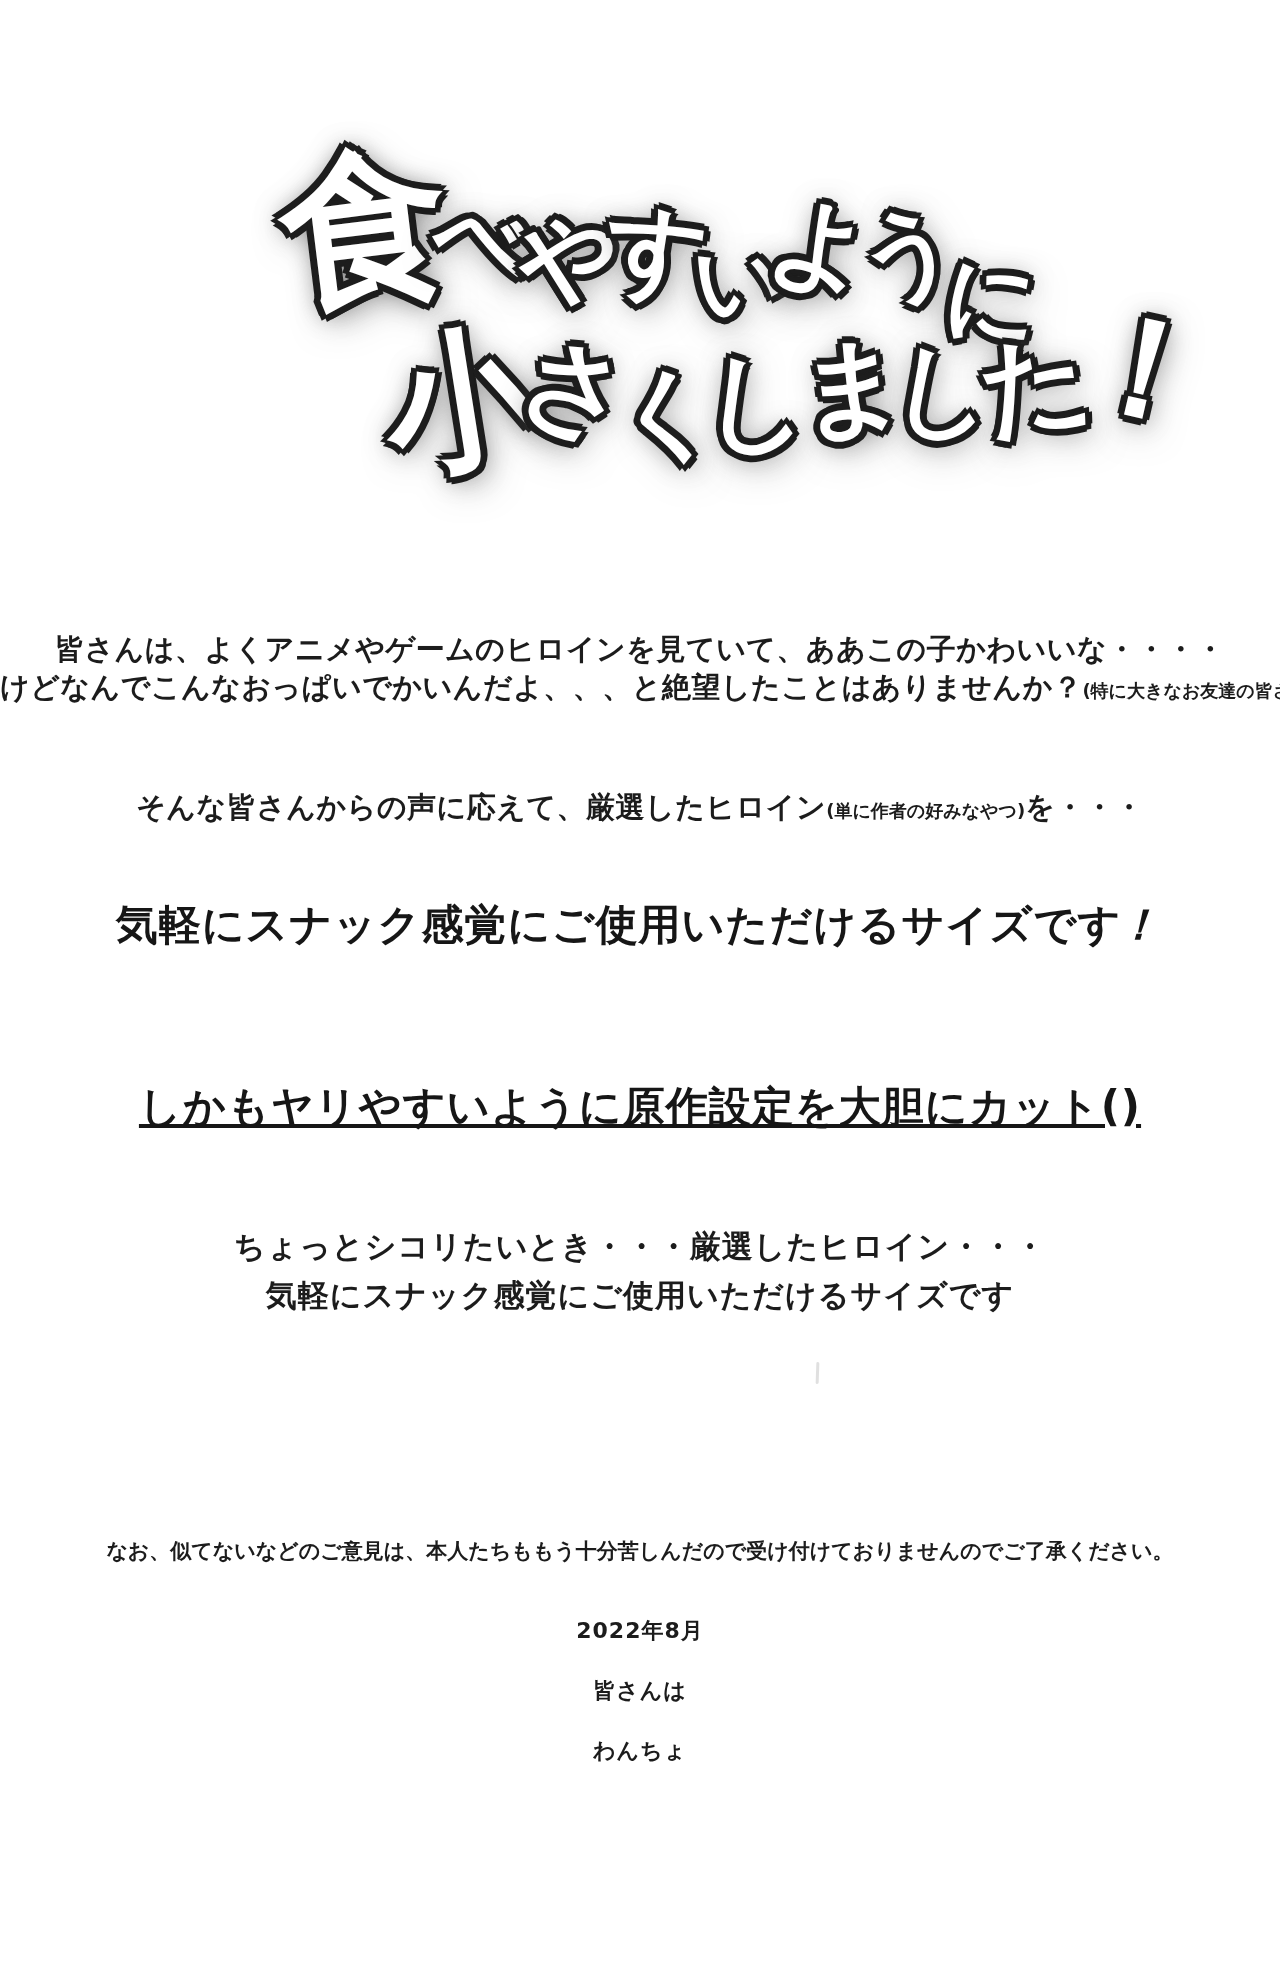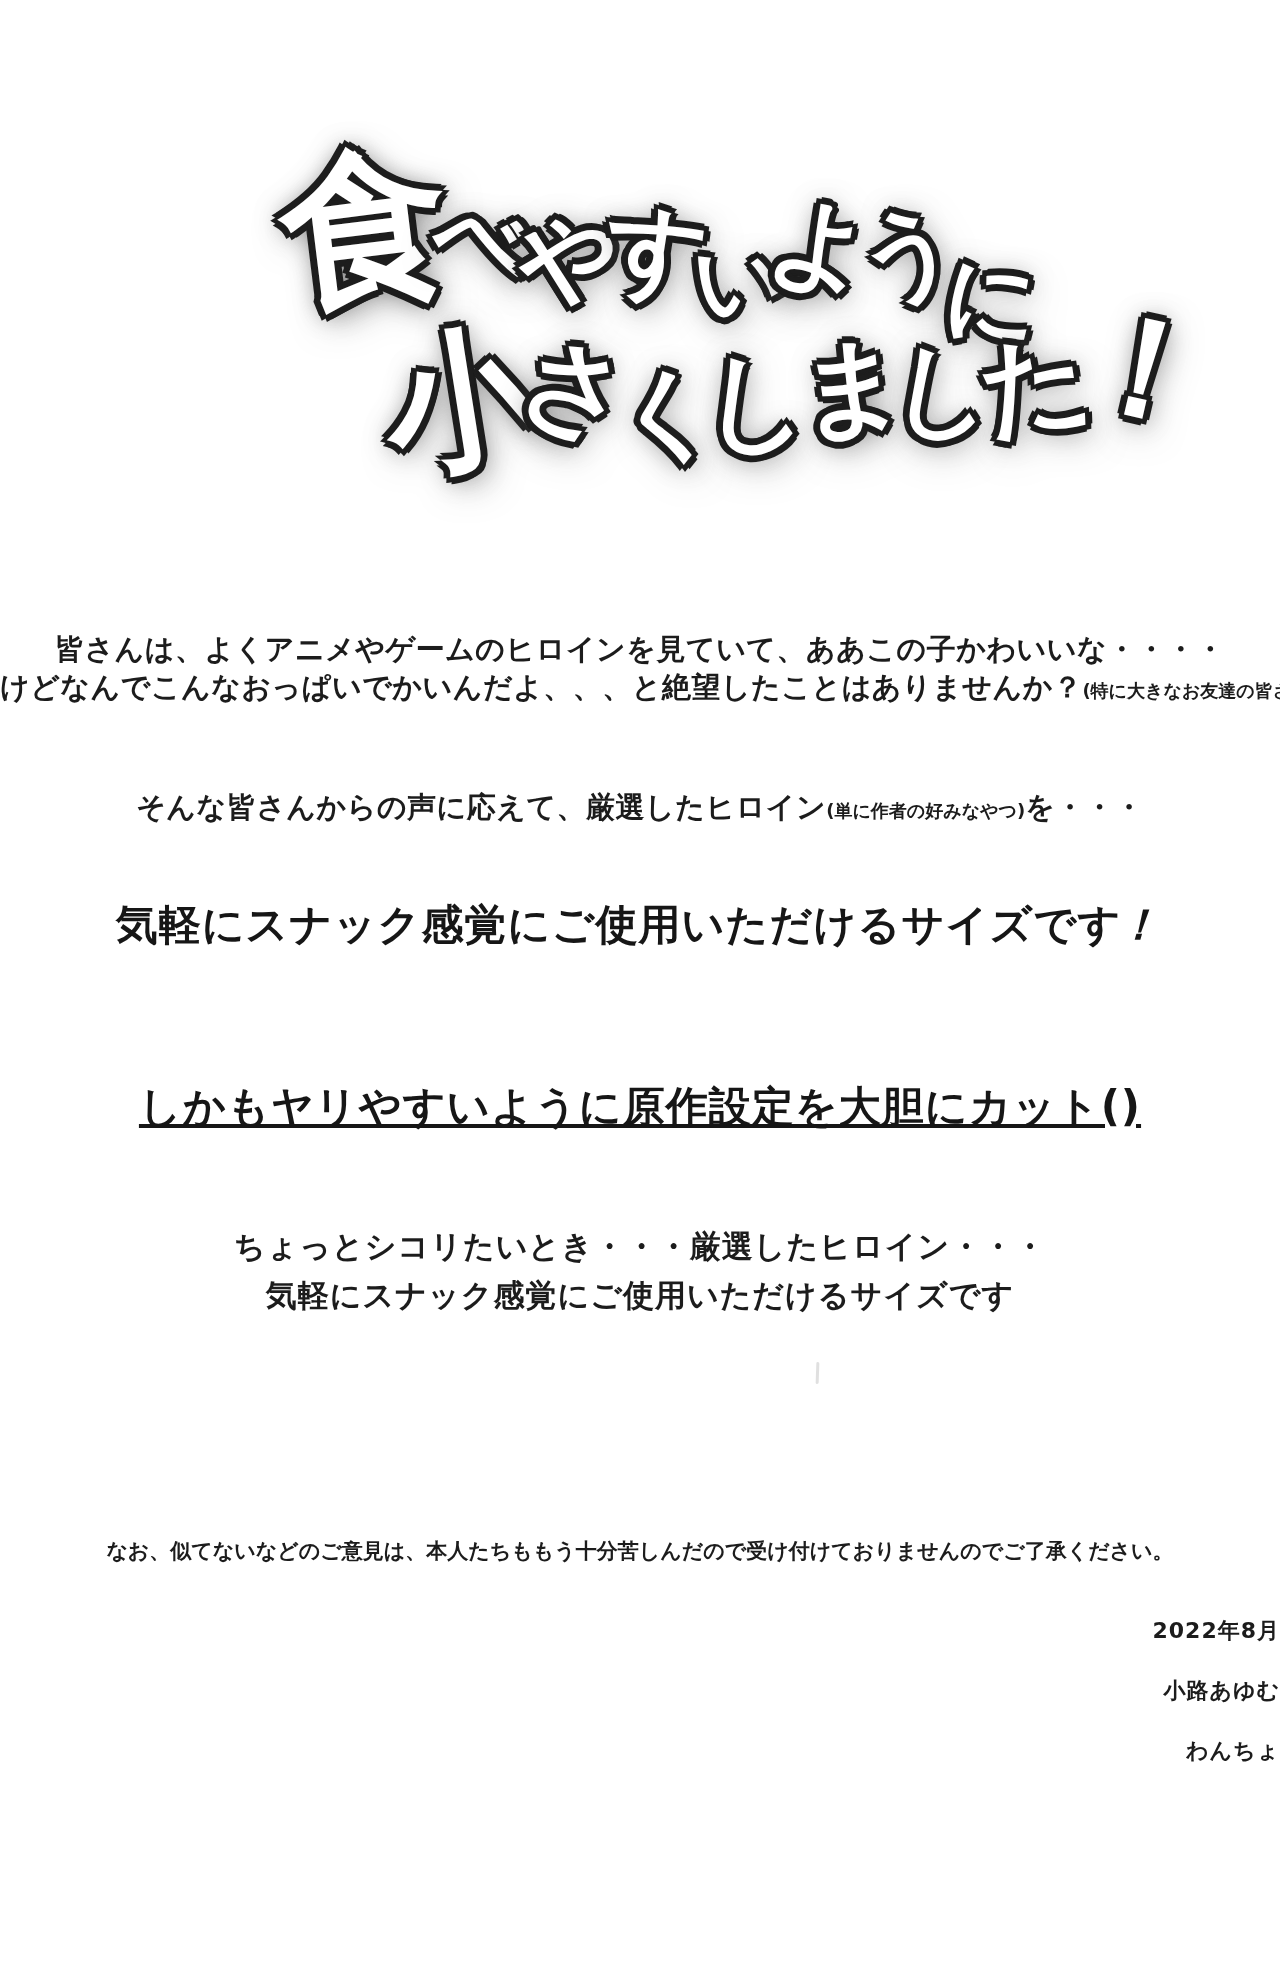--- a/index.html
+++ b/index.html
@@ -55,21 +55,21 @@
   .tblock{position:absolute;left:0;width:100%;text-align:center;white-space:nowrap;}
   .intro{top:630px;font-size:29px;line-height:38px;font-weight:700;letter-spacing:.5px;}
   .side-note{font-size:18px;font-weight:700;letter-spacing:0;}
   .pitch{top:788px;font-size:29px;font-weight:700;letter-spacing:.5px;}
   .headline{font-weight:800;font-size:42px;letter-spacing:1px;color:#161616;}
   .headline1{top:897px;}
   .headline2{top:1079px;text-decoration:underline;}
   .bang{display:inline-block;transform:skewX(-16deg);}
   .usage{top:1222px;font-size:31px;line-height:49px;font-weight:700;letter-spacing:1px;}
   .disclaimer{top:1524px;font-size:21px;font-weight:700;letter-spacing:0;margin-top:13px;}
-  .footer-line{font-size:22px;font-weight:700;letter-spacing:1px;text-align:right;}
+  .footer-line{font-size:22px;font-weight:700;letter-spacing:1px;}
   .f-date{top:1616px;}
   .f-author{top:1676px;}
   .f-circle{top:1736px;}
 
   
   .artifact{
     position:absolute;left:816px;top:1362px;width:3px;height:22px;
     background:#c6c6c6;opacity:.55;border-radius:2px;transform:rotate(2deg);
   }
 </style>
@@ -123,16 +123,16 @@
   <div class="tblock usage">
     <div>ちょっとシコリたいとき・・・厳選したヒロイン・・・</div>
     <div>気軽にスナック感覚にご使用いただけるサイズです</div>
   </div>
 
   <div class="artifact"></div>
 
   <div class="tblock disclaimer">なお、似てないなどのご意見は、本人たちももう十分苦しんだので受け付けておりませんのでご了承ください。</div>
 
   <div class="tblock footer-line f-date">2022年8月</div>
-  <div class="tblock footer-line f-author">小路あゆむ</div>
+  <div class="tblock footer-line f-author">皆さんは</div>
   <div class="tblock footer-line f-circle">わんちょ</div>
 
 </div>
 
 </body></html>

